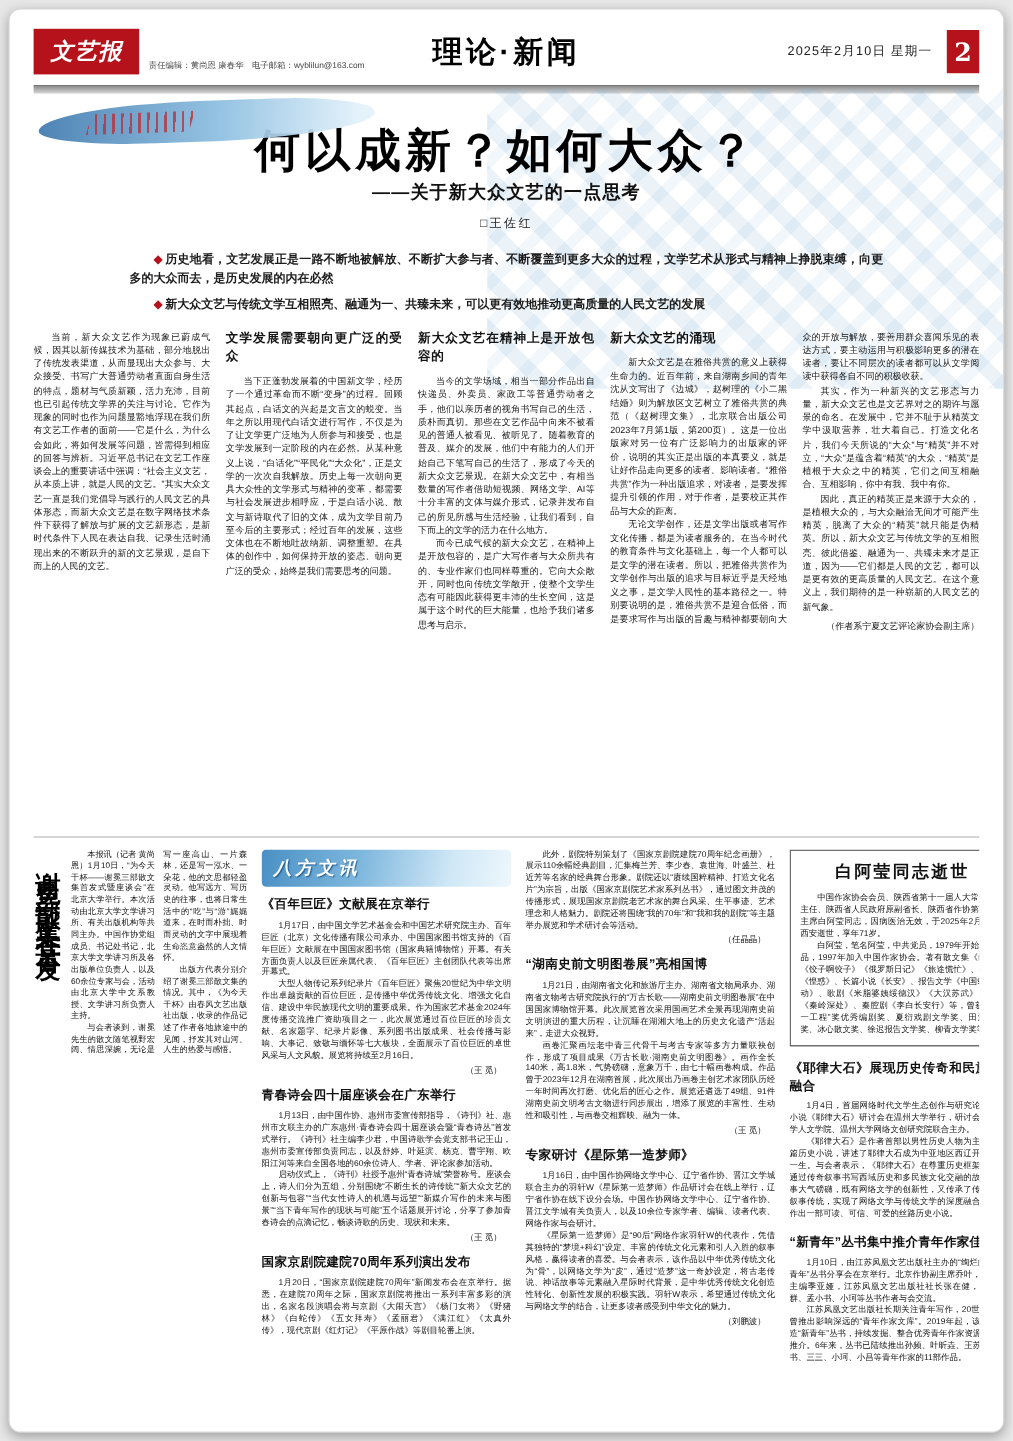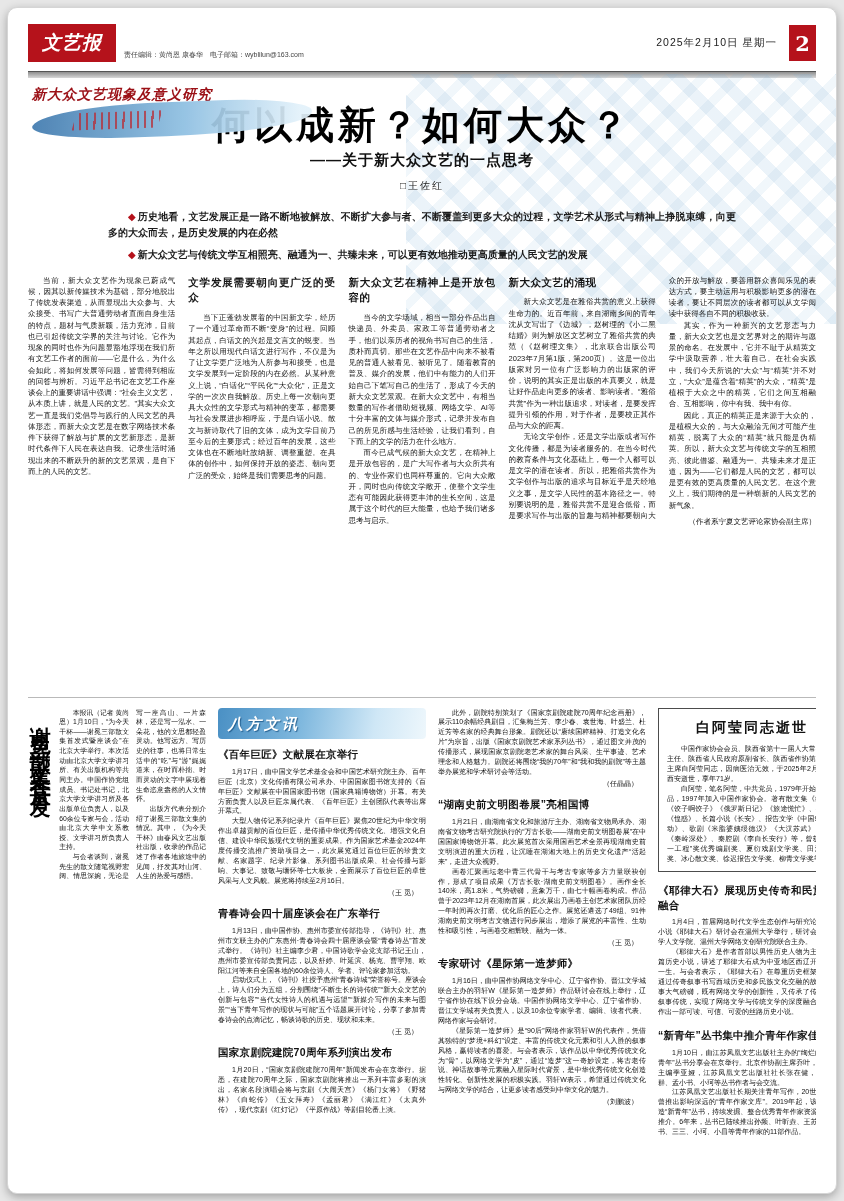--- a/index.html
+++ b/index.html
@@ -100,32 +100,32 @@
 </style>
 </head>
 <body>
 
 <div class="page">
   <div class="inner">
 
     <div class="masthead">
       <div class="logo">文艺报</div>
       <div class="editors">责任编辑：黄尚恩 康春华　电子邮箱：wyblilun@163.com</div>
+      <div class="section-title">理论·新闻</div>
       <div class="head-right">
         <div class="date-line">2025年2月10日 星期一</div>
         <div class="page-num">2</div>
       </div>
     </div>
     <div class="rule"></div>
 
     <div class="lead">
       <div class="deco"></div>
 
       <div class="kicker-wrap">
-        <div class="kicker">新大众文艺现象及意义研究</div>
         <div class="brush">
           <div class="seal"></div>
         </div>
       </div>
 
       <div class="headline-zone">
         <div class="title">何以成新？如何大众？</div>
         <div class="subtitle">——关于新大众文艺的一点思考</div>
         <div class="author">□王佐红</div>
       </div>
@@ -138,21 +138,21 @@
       <div class="lead-body" id="lead-body">
           <p>当前，新大众文艺作为现象已蔚成气候，因其以新传媒技术为基础，部分地脱出了传统发表渠道，从而显现出大众参与、大众接受、书写广大普通劳动者直面自身生活的特点，题材与气质新颖，活力充沛，目前也已引起传统文学界的关注与讨论。它作为现象的同时也作为问题显豁地浮现在我们所有文艺工作者的面前——它是什么，为什么会如此，将如何发展等问题，皆需得到相应的回答与辨析。习近平总书记在文艺工作座谈会上的重要讲话中强调：“社会主义文艺，从本质上讲，就是人民的文艺。”其实大众文艺一直是我们党倡导与践行的人民文艺的具体形态，而新大众文艺是在数字网络技术条件下获得了解放与扩展的文艺新形态，是新时代条件下人民在表达自我、记录生活时涌现出来的不断跃升的新的文艺景观，是自下而上的人民的文艺。</p>
           <h4>文学发展需要朝向更广泛的受众</h4>
           <p>当下正蓬勃发展着的中国新文学，经历了一个通过革命而不断“变身”的过程。回顾其起点，白话文的兴起是文言文的蜕变。当年之所以用现代白话文进行写作，不仅是为了让文学更广泛地为人所参与和接受，也是文学发展到一定阶段的内在必然。从某种意义上说，“白话化”“平民化”“大众化”，正是文学的一次次自我解放。历史上每一次朝向更具大众性的文学形式与精神的变革，都需要与社会发展进步相呼应，于是白话小说、散文与新诗取代了旧的文体，成为文学目前乃至今后的主要形式；经过百年的发展，这些文体也在不断地吐故纳新、调整重塑。在具体的创作中，如何保持开放的姿态、朝向更广泛的受众，始终是我们需要思考的问题。</p>
           <h4>新大众文艺在精神上是开放包容的</h4>
           <p>当今的文学场域，相当一部分作品出自快递员、外卖员、家政工等普通劳动者之手，他们以亲历者的视角书写自己的生活，质朴而真切。那些在文艺作品中向来不被看见的普通人被看见、被听见了。随着教育的普及、媒介的发展，他们中有能力的人们开始自己下笔写自己的生活了，形成了今天的新大众文艺景观。在新大众文艺中，有相当数量的写作者借助短视频、网络文学、AI等十分丰富的文体与媒介形式，记录并发布自己的所见所感与生活经验，让我们看到，自下而上的文学的活力在什么地方。</p>
           <p>而今已成气候的新大众文艺，在精神上是开放包容的，是广大写作者与大众所共有的、专业作家们也同样尊重的。它向大众敞开，同时也向传统文学敞开，使整个文学生态有可能因此获得更丰沛的生长空间，这是属于这个时代的巨大能量，也给予我们诸多思考与启示。</p>
           <h4>新大众文艺的涌现</h4>
           <p>新大众文艺是在雅俗共赏的意义上获得生命力的。近百年前，来自湖南乡间的青年沈从文写出了《边城》，赵树理的《小二黑结婚》则为解放区文艺树立了雅俗共赏的典范（《赵树理文集》，北京联合出版公司2023年7月第1版，第200页）。这是一位出版家对另一位有广泛影响力的出版家的评价，说明的其实正是出版的本真要义，就是让好作品走向更多的读者、影响读者。“雅俗共赏”作为一种出版追求，对读者，是要发挥提升引领的作用，对于作者，是要校正其作品与大众的距离。</p>
           <p>无论文学创作，还是文学出版或者写作文化传播，都是为读者服务的。在当今时代的教育条件与文化基础上，每一个人都可以是文学的潜在读者。所以，把雅俗共赏作为文学创作与出版的追求与目标近乎是天经地义之事，是文学人民性的基本路径之一。特别要说明的是，雅俗共赏不是迎合低俗，而是要求写作与出版的旨趣与精神都要朝向大众的开放与解放，要善用群众喜闻乐见的表达方式，要主动运用与积极影响更多的潜在读者，要让不同层次的读者都可以从文学阅读中获得各自不同的积极收获。</p>
-          <p>其实，作为一种新兴的文艺形态与力量，新大众文艺也是文艺界对之的期许与愿景的命名。在发展中，它并不耻于从精英文学中汲取营养，壮大着自己。在社会实践中，我们今天所说的“大众”与“精英”并不对立，“大众”是蕴含着“精英”的大众，“精英”是植根于大众之中的精英，它们之间互相融合、互相影响，你中有我、我中有你。</p>
+          <p>其实，作为一种新兴的文艺形态与力量，新大众文艺也是文艺界对之的期许与愿景的命名。在发展中，它并不耻于从精英文学中汲取营养，壮大着自己。打造文化名片，我们今天所说的“大众”与“精英”并不对立，“大众”是蕴含着“精英”的大众，“精英”是植根于大众之中的精英，它们之间互相融合、互相影响，你中有我、我中有你。</p>
           <p>因此，真正的精英正是来源于大众的，是植根大众的，与大众融洽无间才可能产生精英，脱离了大众的“精英”就只能是伪精英。所以，新大众文艺与传统文学的互相照亮、彼此借鉴、融通为一、共臻未来才是正道，因为——它们都是人民的文艺，都可以是更有效的更高质量的人民文艺。在这个意义上，我们期待的是一种崭新的人民文艺的新气象。</p>
           <p class="attr">（作者系宁夏文艺评论家协会副主席）</p>
         </div>
     </div>
 
     <div class="bottom">
 
       <div class="b-left">
         <div class="v-title">谢冕三部散文集在京首发</div>
         <div class="b-left-txt" id="left-body">

